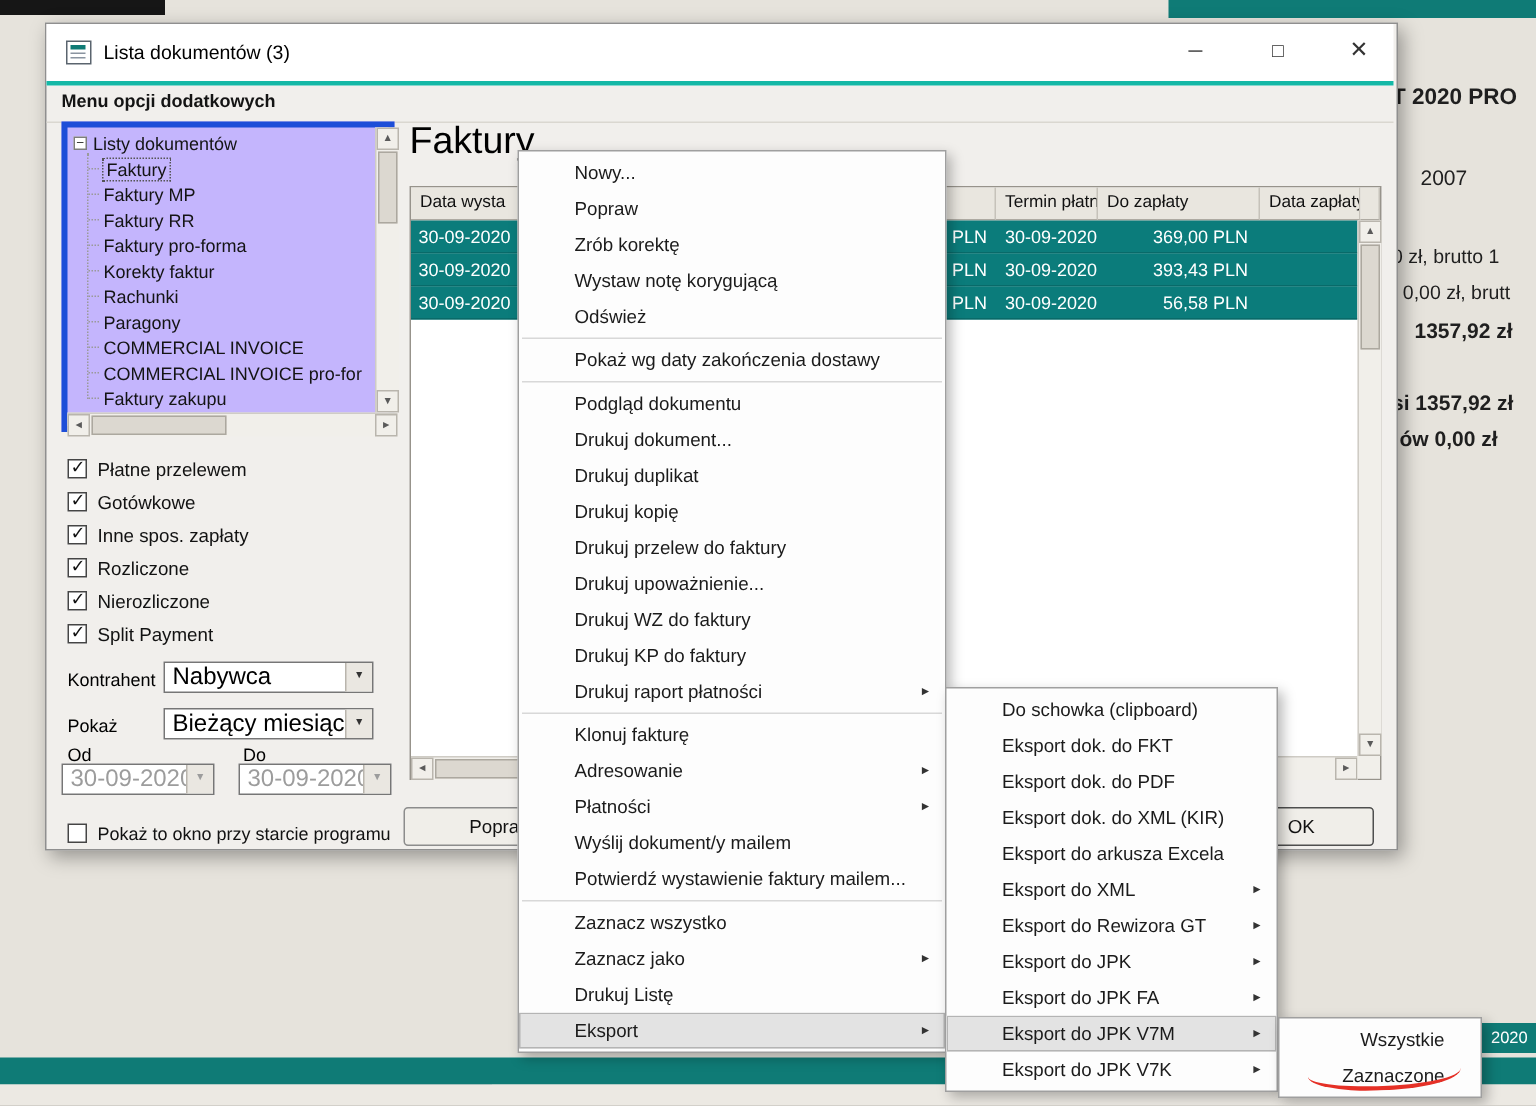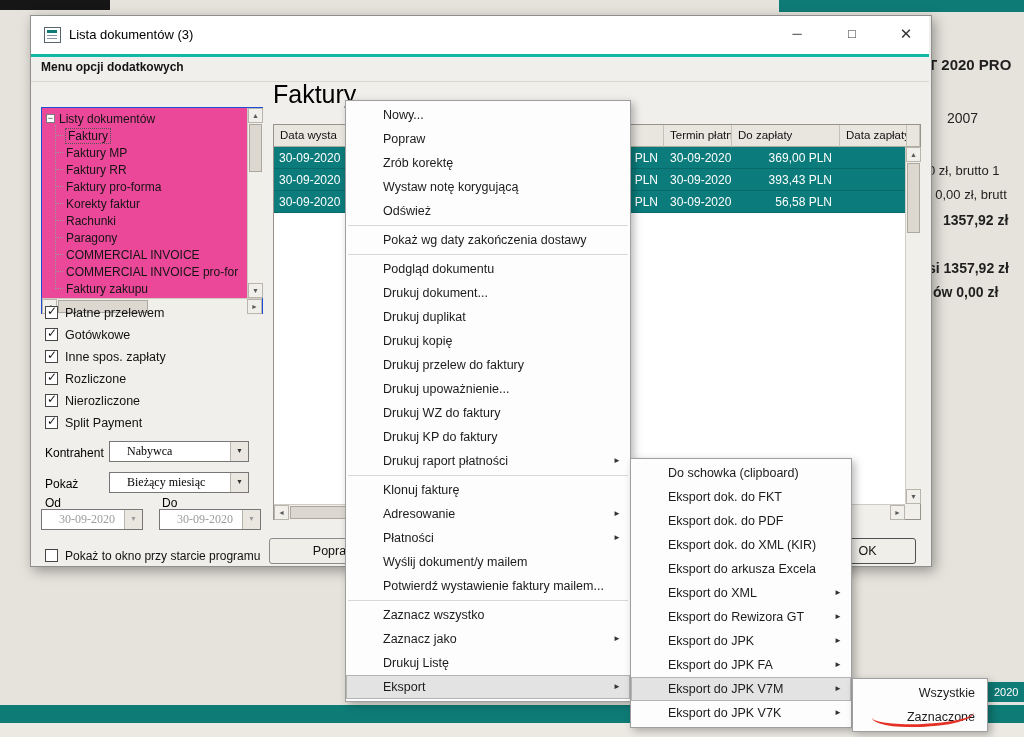--- a/index.html
+++ b/index.html
@@ -37,21 +37,21 @@
       linear-gradient(#8a94a0,#8a94a0) 2px 7px/10px 1px no-repeat,
       linear-gradient(#8a94a0,#8a94a0) 2px 10px/10px 1px no-repeat,
       #fff;}
   #titletext{left:38px;top:0;line-height:38px;font-size:13px;color:#000;}
   .wbtn{position:absolute;top:2px;width:44px;height:32px;text-align:center;line-height:32px;
     font-size:13px;color:#333;}
   #menubar{left:0;top:39px;width:898px;height:26px;border-bottom:1px solid #dad7d0;}
   #menubartext{left:10px;top:0;line-height:25px;font-size:12px;font-weight:bold;color:#141414;}
 
   
-  #treebox{left:10px;top:91px;width:222px;height:207px;background:#ec4899;border:1px solid #1d4ed8;box-sizing:border-box;}
+  #treebox{left:10px;top:65px;width:222px;height:207px;background:#c4b5fd;border:4px solid #1d4ed8;box-sizing:border-box;}
   #treeview{position:absolute;left:0;top:0;width:204px;height:190px;overflow:hidden;padding:3px 0 0 3px;box-sizing:border-box;}
   .trow{position:relative;height:17px;line-height:17px;font-size:12px;color:#141414;white-space:nowrap;}
   .expbox{display:inline-block;width:9px;height:9px;box-sizing:border-box;border:1px solid #7d7d7d;background:#fff;
     font-size:9px;line-height:7px;text-align:center;color:#333;margin:0 4px 2px 1px;vertical-align:middle;}
   .tkids{position:relative;margin-left:6px;}
   .tkids::before{content:"";position:absolute;left:4px;top:-3px;height:calc(100% - 6px);border-left:1px dotted #9a9a9a;}
   .stub{display:inline-block;width:7px;border-top:1px dotted #9a9a9a;vertical-align:middle;margin:0 3px 3px 5px;}
   .focus{outline:1px dotted #555;padding:0 2px;}
 
   
@@ -63,21 +63,21 @@
   
   .cbrow{position:absolute;left:14px;height:17px;line-height:16px;font-size:12.5px;color:#121212;white-space:nowrap;}
   .cbx{display:inline-block;position:relative;width:13px;height:13px;box-sizing:border-box;border:1px solid #454545;
     background:#fff;vertical-align:-2px;}
   .ck{position:absolute;left:0;top:-2px;width:12px;font-size:12px;line-height:13px;color:#111;text-align:center;}
   .cblbl{margin-left:7px;}
   .flabel{position:absolute;font-size:12px;color:#000000;white-space:nowrap;}
 
   
   .dd{position:absolute;height:21px;box-sizing:border-box;background:#fff;border:1px solid #767676;}
-  .ddtxt{position:absolute;left:17px;top:0;line-height:19px;font-size:12px;color:#000;white-space:nowrap;font-family:Liberation Serif, serif;}
+  .ddtxt{position:absolute;left:5px;top:0;line-height:19px;font-size:16px;color:#000;white-space:nowrap;}
   .ddbtn{position:absolute;right:0;top:0;width:17px;height:19px;background:#eae7e1;border-left:1px solid #b9b5ad;
     text-align:center;line-height:18px;font-size:7px;color:#333;}
   .dd.gray .ddtxt{color:#9c9c9c;}
   .dd.gray .ddbtn{color:#9c9c9c;}
 
   
   #heading{left:242px;top:64px;font-size:25px;color:#000;}
   #tbl{left:242px;top:108px;width:648px;height:396px;background:#fff;border:1px solid #97938b;box-sizing:border-box;}
   .th{position:absolute;top:0;height:22px;box-sizing:border-box;background:#e9e6df;
     border-right:1px solid #c6c2ba;border-bottom:1px solid #aeaaa2;
@@ -90,21 +90,21 @@
   .cdue{left:396px;}
   .camt{left:458px;width:100px;text-align:right;}
 
   .btn{position:absolute;height:26px;box-sizing:border-box;background:#f0eee9;border:1px solid #8c8c8c;
     border-radius:3px;text-align:center;line-height:24px;font-size:12.5px;color:#111;}
   .btn.ok{border-color:#4f4f4f;}
 
   
   .menu{position:absolute;background:#fdfdfd;border:1px solid #9f9f9f;box-shadow:3px 3px 8px rgba(0,0,0,.28);
     padding:2px 0;font-size:12.5px;color:#1b1b1b;box-sizing:border-box;}
-  .mi{position:relative;height:24px;line-height:24px;padding:0 12px 0 37px;white-space:nowrap;}
+  .mi{position:relative;height:24px;line-height:24px;padding:0 24px 0 37px;white-space:nowrap;}
   .arr{position:absolute;right:9px;top:0;line-height:24px;font-size:8px;color:#333;}
   .msep{height:1px;background:#d8d8d8;margin:2px 2px;}
   .hl{background:#e3e3e3;box-shadow:inset 0 0 0 1px #b4b4b4;}
   #ctxmenu{left:345px;top:100px;width:286px;z-index:40;}
   #expmenu{left:630px;top:458px;width:222px;z-index:50;}
   #jpkmenu{left:852px;top:678px;width:136px;z-index:60;}
   #jpkmenu .mi{padding-left:34px;text-align:right;}
 
   #redline{left:872px;top:712px;width:102px;height:12px;z-index:70;
     border-bottom:3px solid #e53026;border-radius:0 0 55% 45%/0 0 90% 70%;transform:rotate(-1.5deg);}

